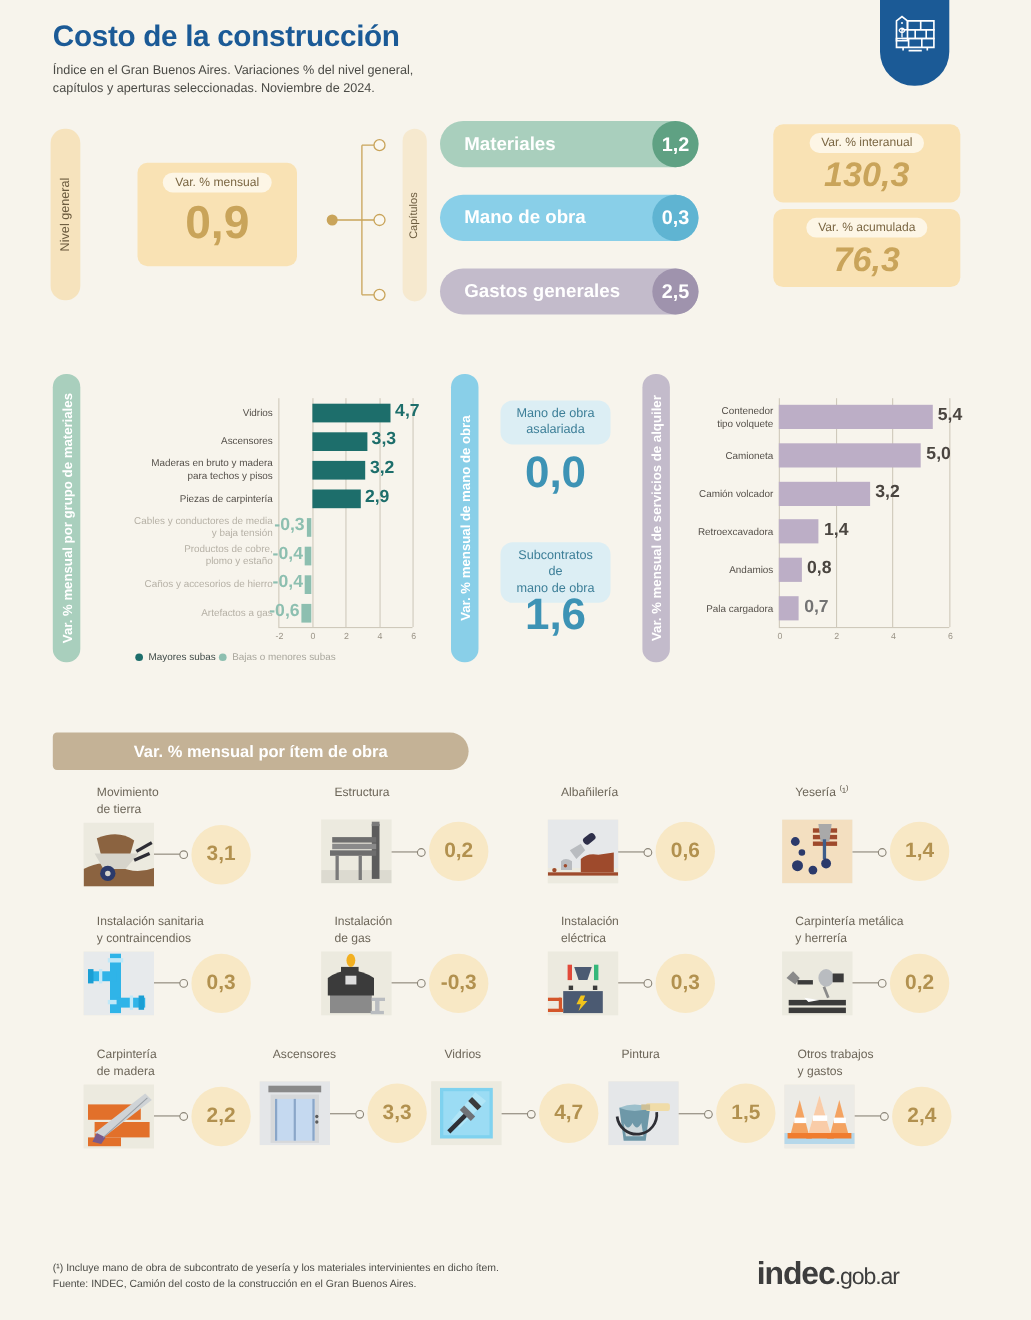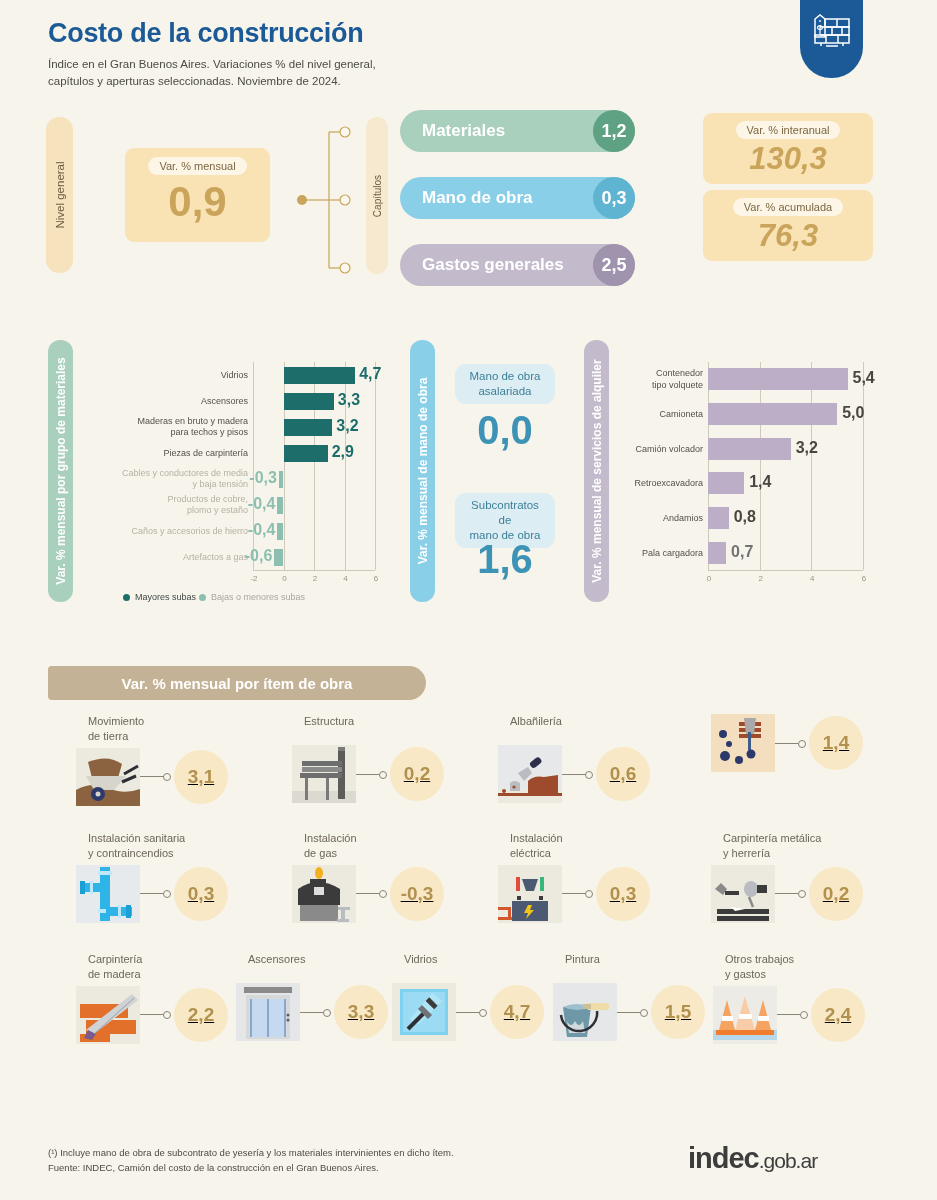--- a/index.html
+++ b/index.html
@@ -145,21 +145,21 @@
     display: flex; align-items: center; justify-content: center;
   }
   .item-banner span { color: #fff; font-size: 15px; font-weight: bold; }
 
   .item { position: absolute; width: 210px; }
   .item .ilabel {
     font-size: 11px; color: #6d6659; line-height: 1.35; margin-bottom: 4px;
     min-height: 27px;
     margin-left: 12px;
   }
-  .item .irow { position: relative; display: flex; align-items: center; text-decoration: underline; }
+  .item .irow { position: relative; display: flex; align-items: center; }
   .item .icon-box {
     width: 64px; height: 58px; background: #efece2; position: relative;
     flex: 0 0 auto;
   }
   .item .conn { width: 30px; height: 1px; background: #8a8477; position: relative; }
   .item .conn::after {
     content: ""; position: absolute; right: -1px; top: -3px;
     width: 6px; height: 6px; border-radius: 50%;
     border: 1px solid #8a8477; background: #f7f4ec;
   }
@@ -411,20 +411,21 @@
               <rect x="32" y="14" width="12" height="7" rx="3" transform="rotate(-38 38 18)" fill="#2e2f4a"></rect>
               <path d="M12 38 Q16 34 22 38 L22 46 L12 46Z" fill="#b9bcc0"></path>
               <circle cx="6" cy="46" r="2" fill="#9e4a2c"></circle>
               <circle cx="16" cy="42" r="1.6" fill="#9e4a2c"></circle>
             </svg></div>
            <div class="conn"></div>
            <div class="circle">0,6</div>
          </div>
       </div>
       <div class="item" style="left: 711px; top: 714px;">
+        <div class="ilabel">Yesería ⁽¹⁾</div>
          <div class="irow">
            <div class="icon-box"><svg width="64" height="58" viewBox="0 0 64 58">
               <rect x="0" y="0" width="64" height="58" fill="#f3dfc0"></rect>
               <rect x="28" y="8" width="22" height="4" fill="#9e4a2c"></rect>
               <rect x="28" y="14" width="22" height="4" fill="#9e4a2c"></rect>
               <rect x="28" y="20" width="22" height="4" fill="#9e4a2c"></rect>
               <path d="M33 4 L45 4 L43 20 L35 20Z" fill="#a9a9a9"></path>
               <rect x="37" y="18" width="3" height="18" fill="#3e5d8a"></rect>
               <g fill="#2b3a6b">
                 <circle cx="12" cy="20" r="4"></circle>

